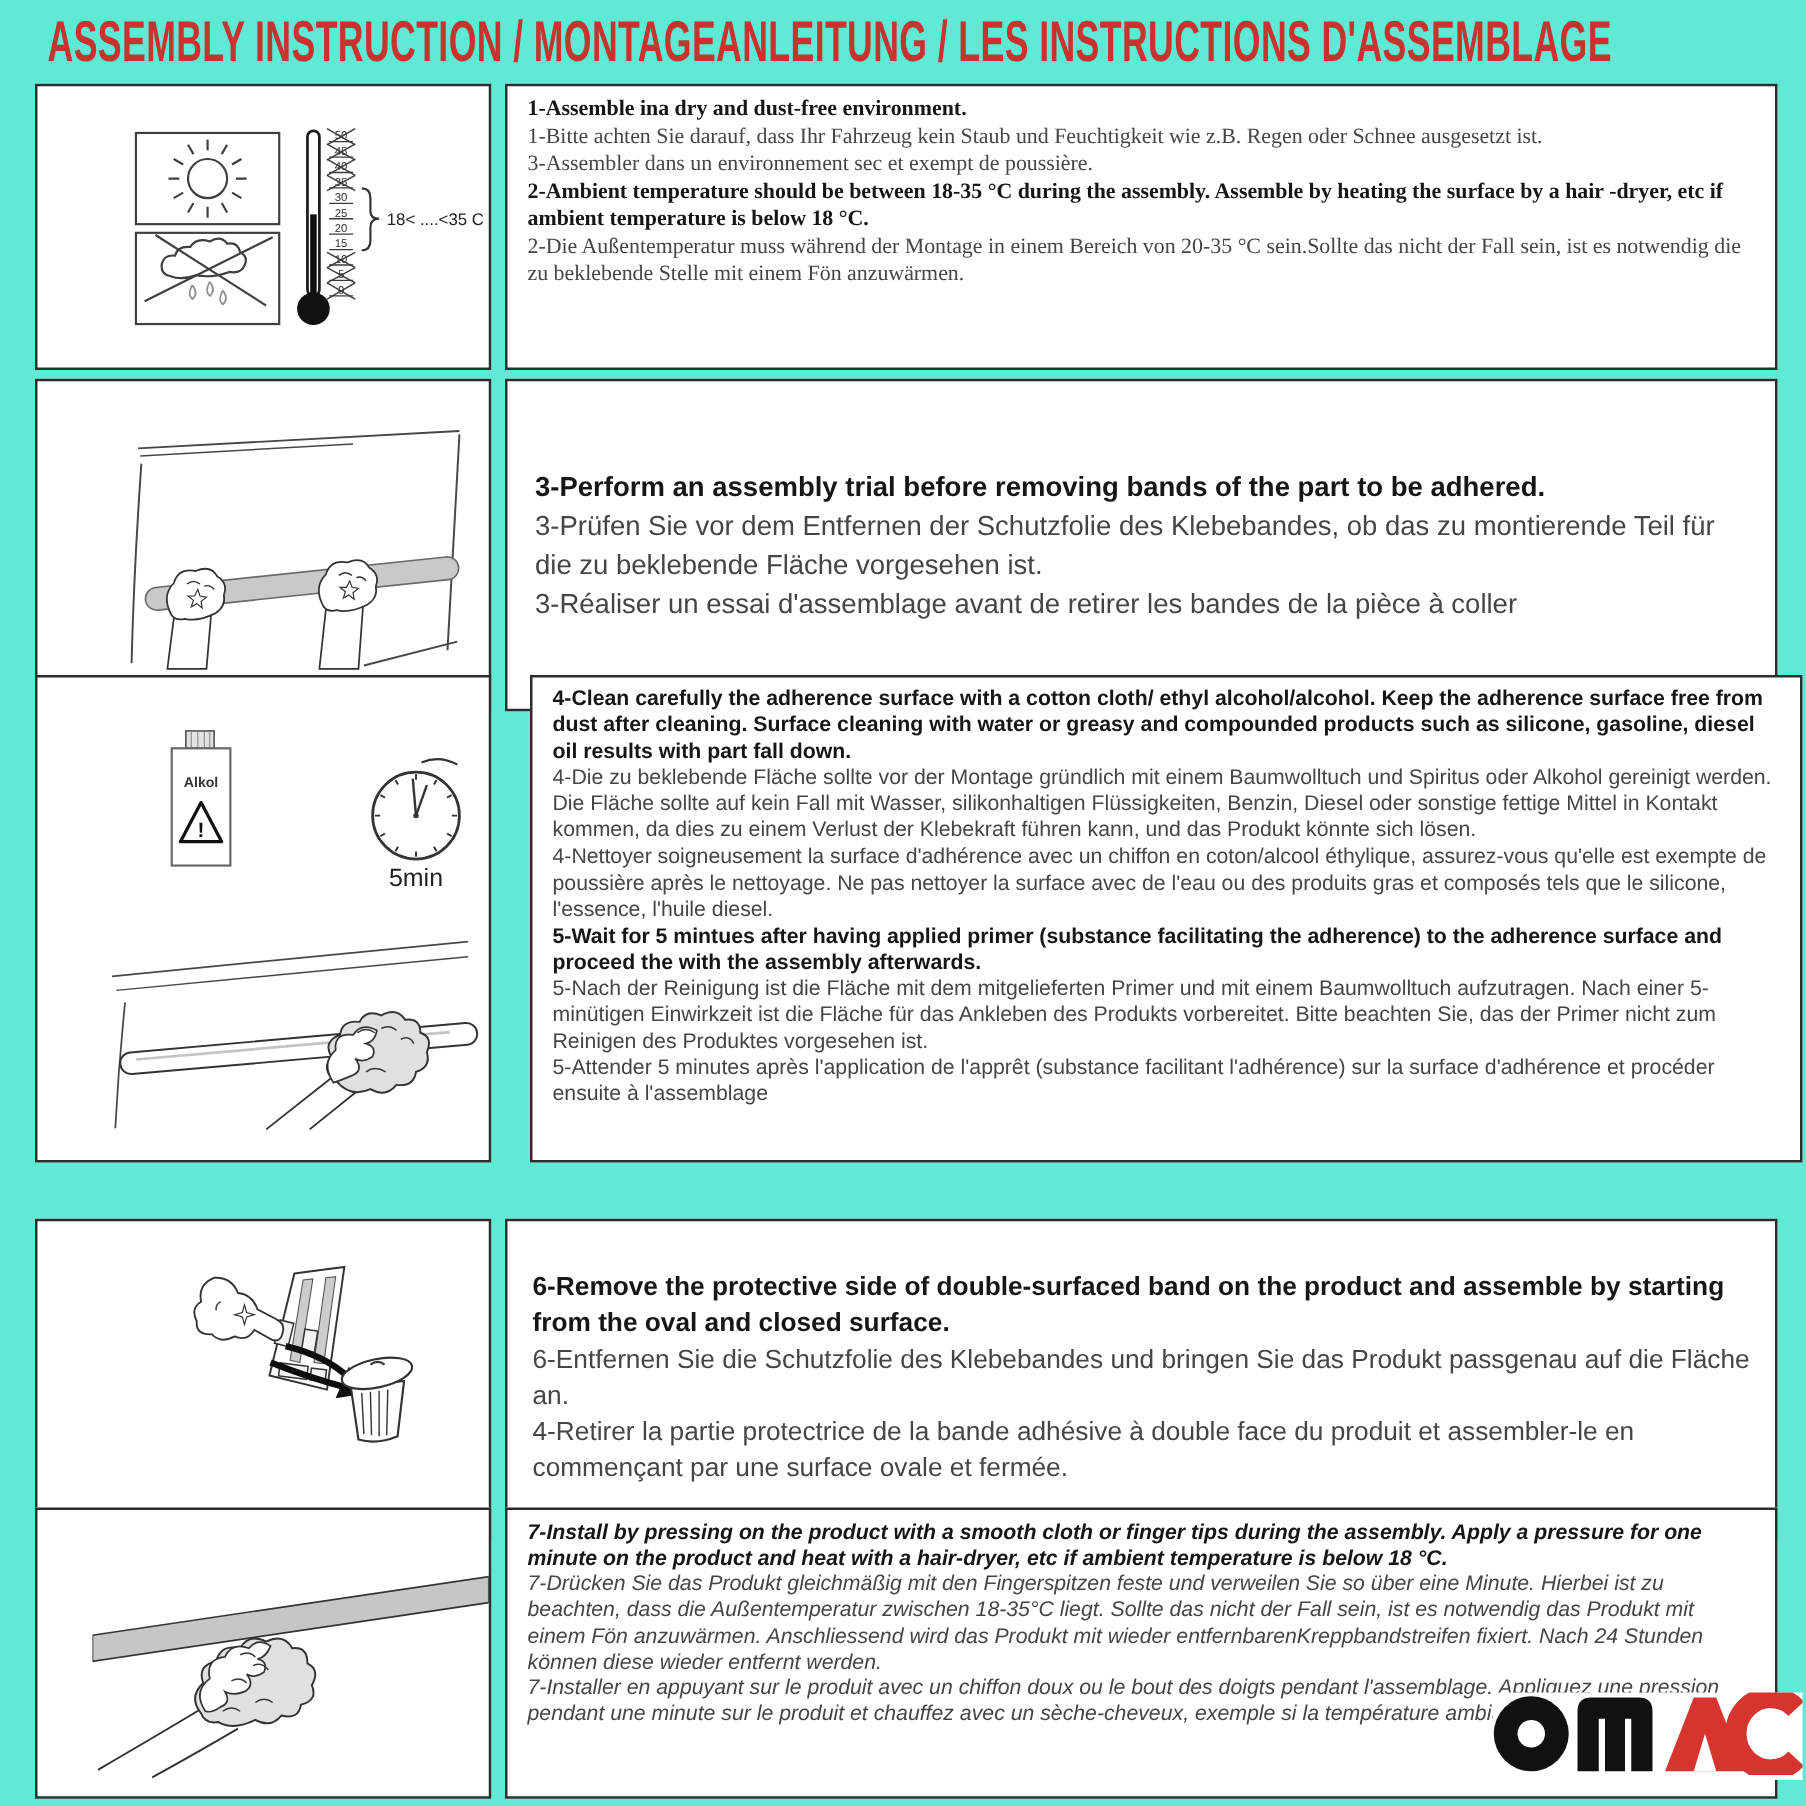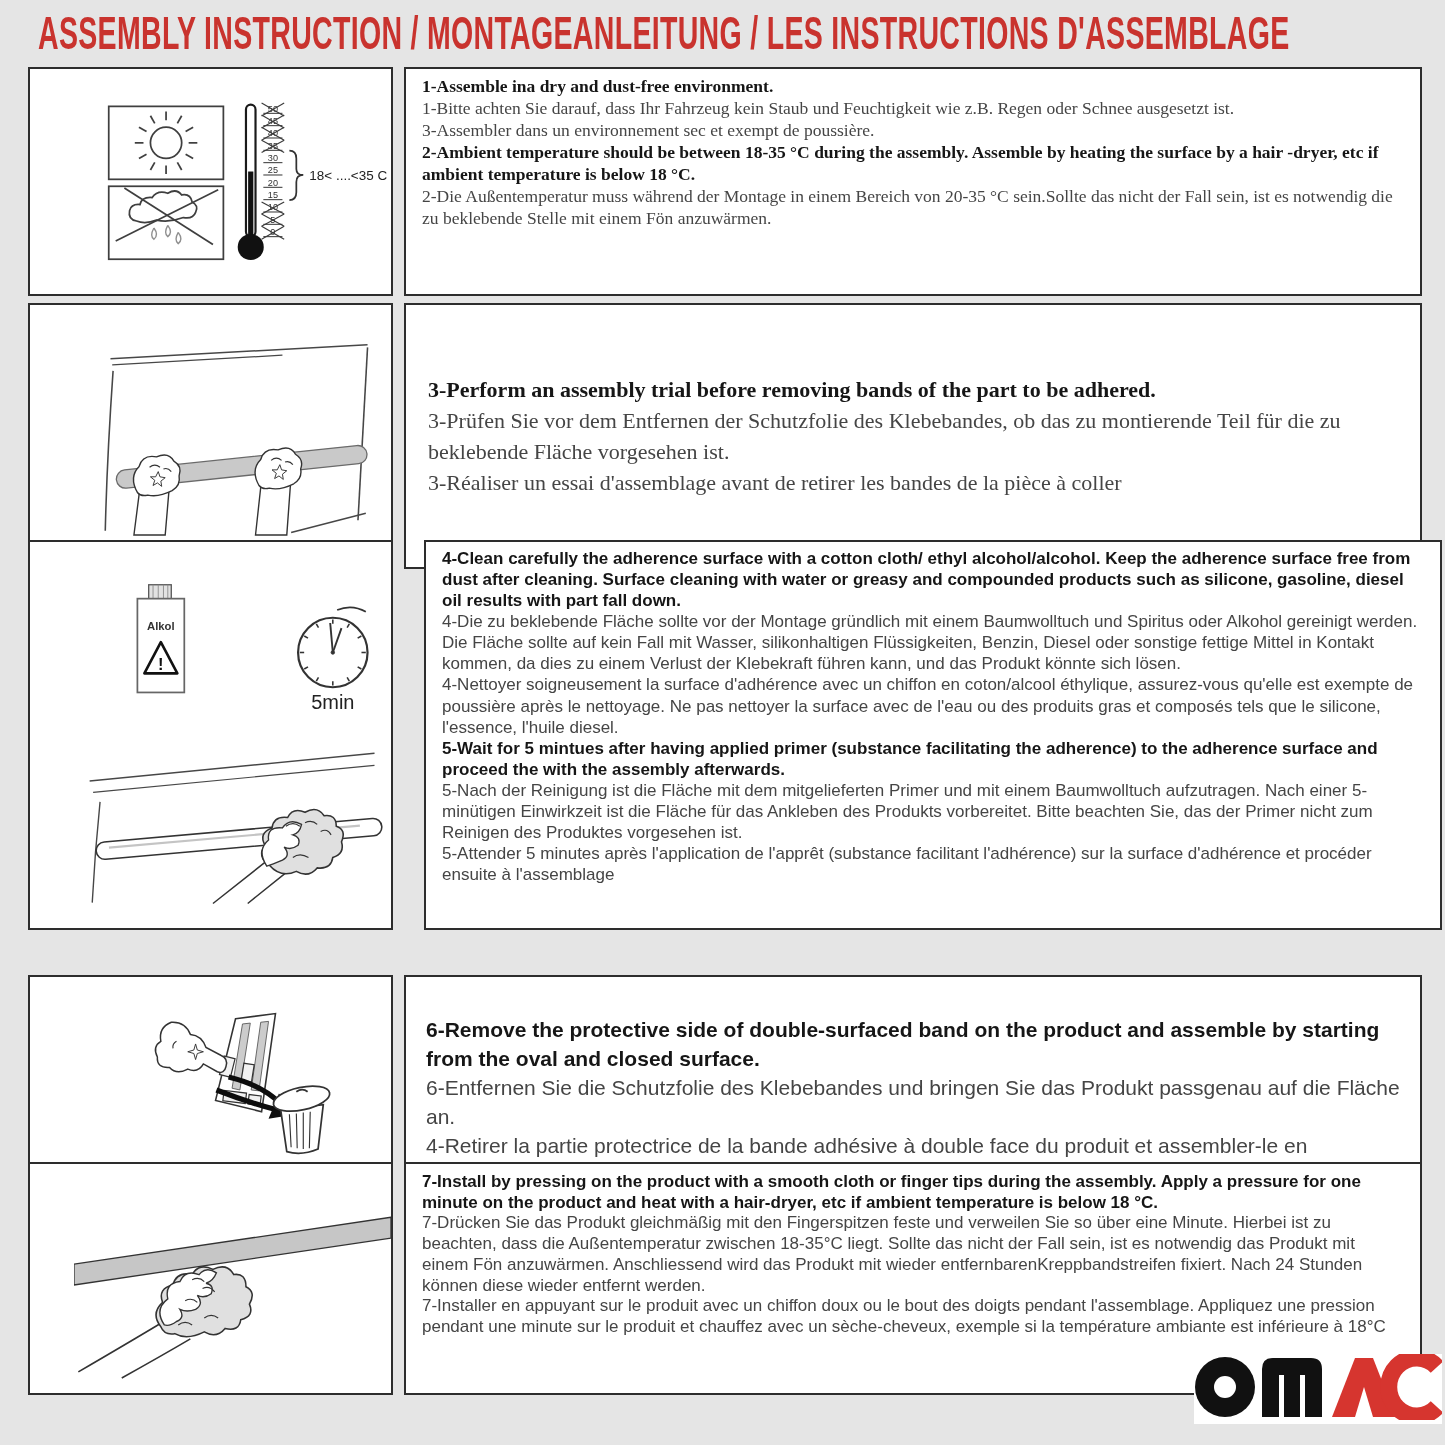--- a/index.html
+++ b/index.html
@@ -1,28 +1,28 @@
 <!DOCTYPE html>
 <html><head>
 <meta charset="utf-8">
 <style>
   html,body{margin:0;padding:0;background:#fff;}
-  .page{position:relative;width:1445px;height:1445px;background:#e5e5e5;overflow:hidden;
+  .page{position:relative;width:1445px;height:1445px;background:#5eead4;overflow:hidden;
         font-family:"Liberation Sans",sans-serif;color:#454545;}
   .title{position:absolute;left:38px;top:6px;white-space:nowrap;font-weight:bold;
          font-size:46px;color:#c9332e;transform:scaleX(0.62);transform-origin:left center;
          letter-spacing:0.5px;}
   .box{position:absolute;border:2.5px solid #2d2d2d;background:#fff;box-sizing:border-box;padding-left:44px;}
   .lbox{left:28px;width:365px;}
   .rbox{left:404px;width:1018px;}
   .r1{top:67px;height:229px;}
-  .r2{top:303px;height:266px;font-family:Liberation Serif, serif;}
+  .r2{top:303px;height:266px;}
   .r3{top:540px;height:390px;}
   .r4{top:975px;height:256px;}
-  .r5{top:1162px;height:233px;}
+  .r5{top:1206px;height:233px;font-style:italic;}
   .rbox p{margin:0;}
   .b{font-weight:bold;color:#161616;}
   .txt1{padding:6px 16px;font-size:17.5px;line-height:1.26;font-family:Liberation Serif, serif;}
   .txt2{display:flex;flex-direction:column;justify-content:center;padding:0 22px;
         font-size:22px;line-height:1.42;}
   .txt3{padding:6px 16px;font-size:17px;line-height:1.24;margin-left:20px;}
   .txt4{display:flex;flex-direction:column;justify-content:center;padding:0 20px;
         font-size:21px;line-height:1.38;}
   .txt5{padding:8px 16px;font-size:17px;line-height:1.22;}
   .gap1{margin-top:14px;}

